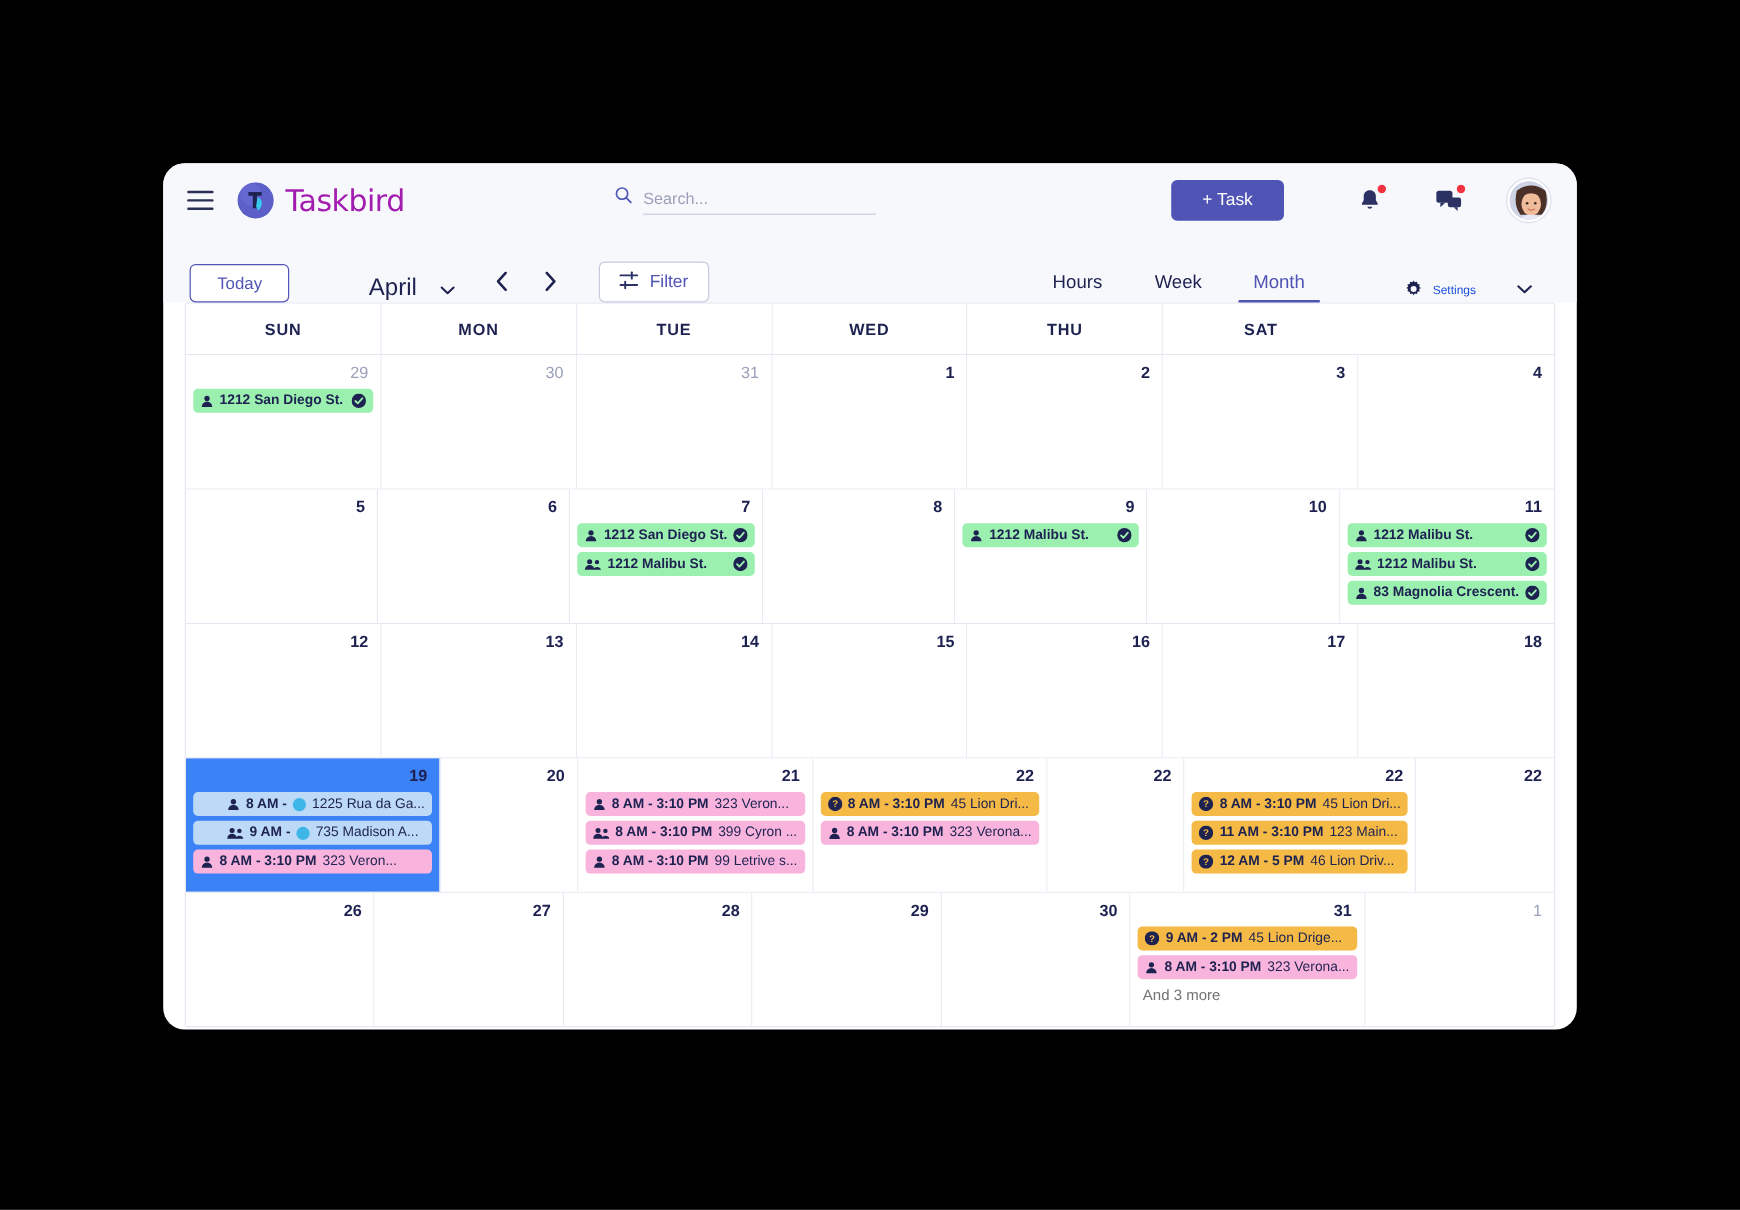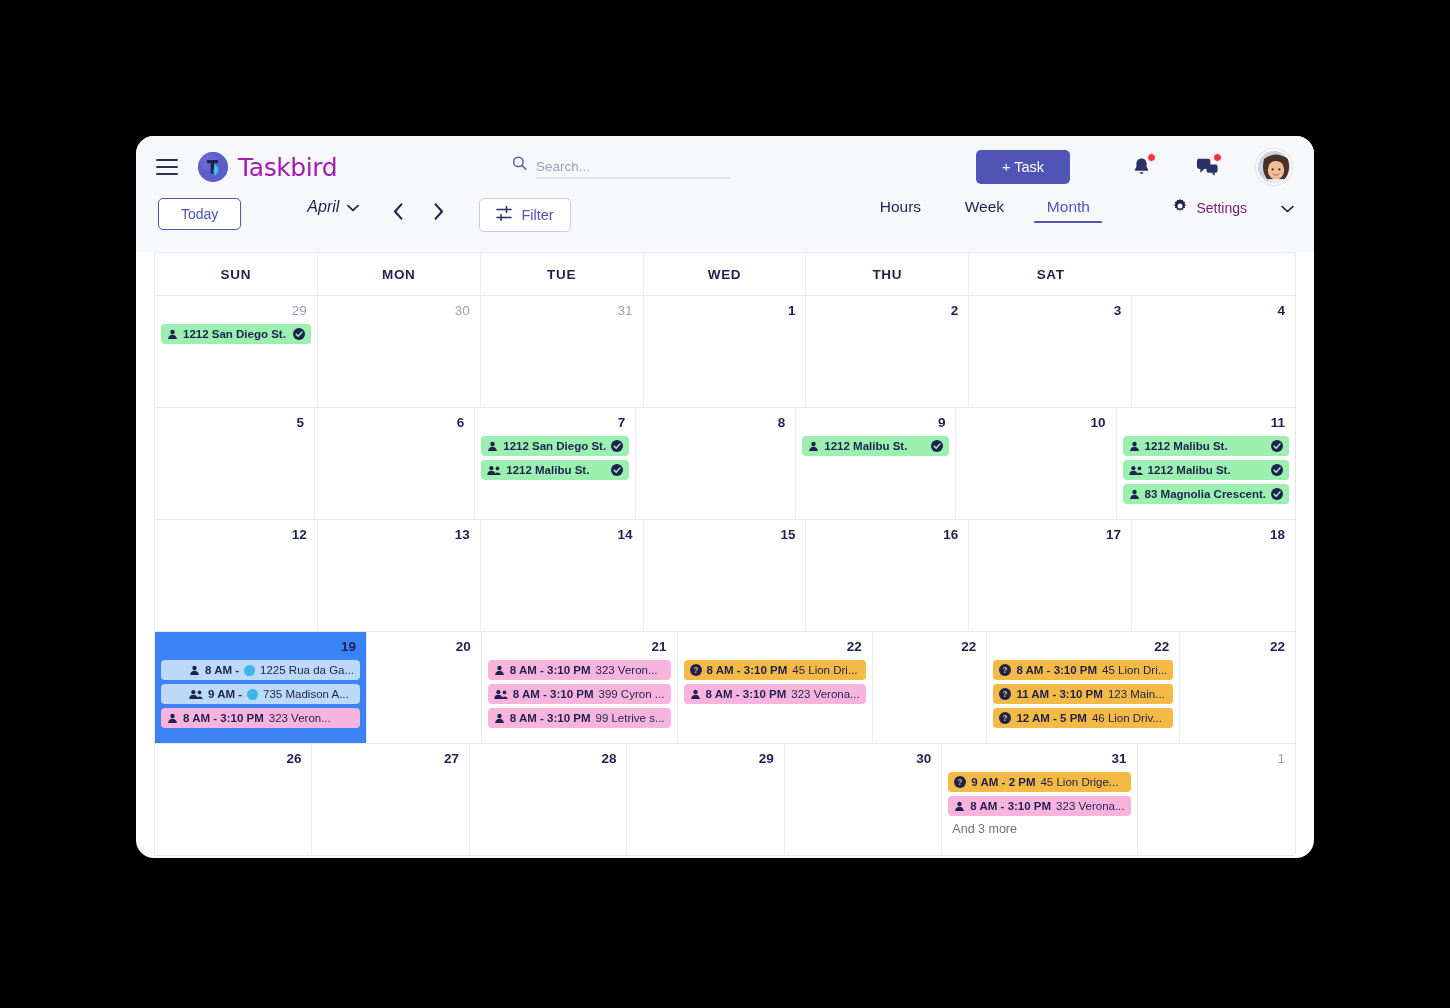--- a/index.html
+++ b/index.html
@@ -88,32 +88,32 @@
   .avatar {
     width: 36px; height: 36px; border-radius: 50%;
     background: #cfd3e6; overflow: hidden;
     border: 2px solid #fff; box-shadow: 0 0 0 1px #dcdfee;
     position: relative; cursor: pointer;
   }
 
   
   .toolbar {
     height: 54px; background: #f7f8fc;
-    display: flex; align-items: flex-start;
-    padding: 0 16px 0 12px;
+    display: flex; align-items: flex-end;
+    padding: 0 33px 0 12px;
   }
   .today-btn {
     border: 1px solid #4f54b5; color: #4f54b5; background: #fff;
     border-radius: 5px; height: 32px; padding: 0 22px;
     font-size: 14px; cursor: pointer; font-family: "Liberation Sans", sans-serif;
     margin-left: 10px;
   }
   .month-sel {
-    margin-left: 66px; display: flex; align-items: center; gap: 8px;
-    color: #1d2250; font-size: 16px; cursor: pointer; font-style: italic;
+    margin-left: 66px; display: flex; align-items: center; gap: 20px;
+    color: #1d2250; font-size: 20px; cursor: pointer;
   }
   .nav-btn {
     width: 30px; height: 30px; display: flex; align-items: center; justify-content: center;
     cursor: pointer; color: #1d2250;
   }
   .nav-prev { margin-left: 24px; }
   .nav-next { margin-left: 10px; }
   .filter-btn {
     margin-left: 26px; border: 1px solid #c7cbe2; background: #fff;
     border-radius: 5px; height: 34px; padding: 0 16px;
@@ -127,21 +127,21 @@
     padding: 0 0 7px 0; margin-left: 0; position: relative;
     width: 84px; text-align: center;
   }
   .view-tab.active { color: #4f54b5; }
   .view-tab.active::after {
     content: ""; position: absolute; left: 8px; right: 8px; bottom: 0;
     height: 2px; background: #4f54b5; border-radius: 2px;
   }
   .settings {
     margin-left: 62px; display: flex; align-items: center; gap: 8px;
-    color: #701a75; font-size: 14px; cursor: pointer; padding-right: 4px;
+    color: #1d4ed8; font-size: 10px; cursor: pointer; padding-right: 4px;
   }
   .settings-caret { margin-left: 26px; }
 
   
   .calendar {
     margin: 0 18px 20px 18px;
     border: 1px solid #e4e6f0;
     border-radius: 2px;
     background: #fff;
   }

